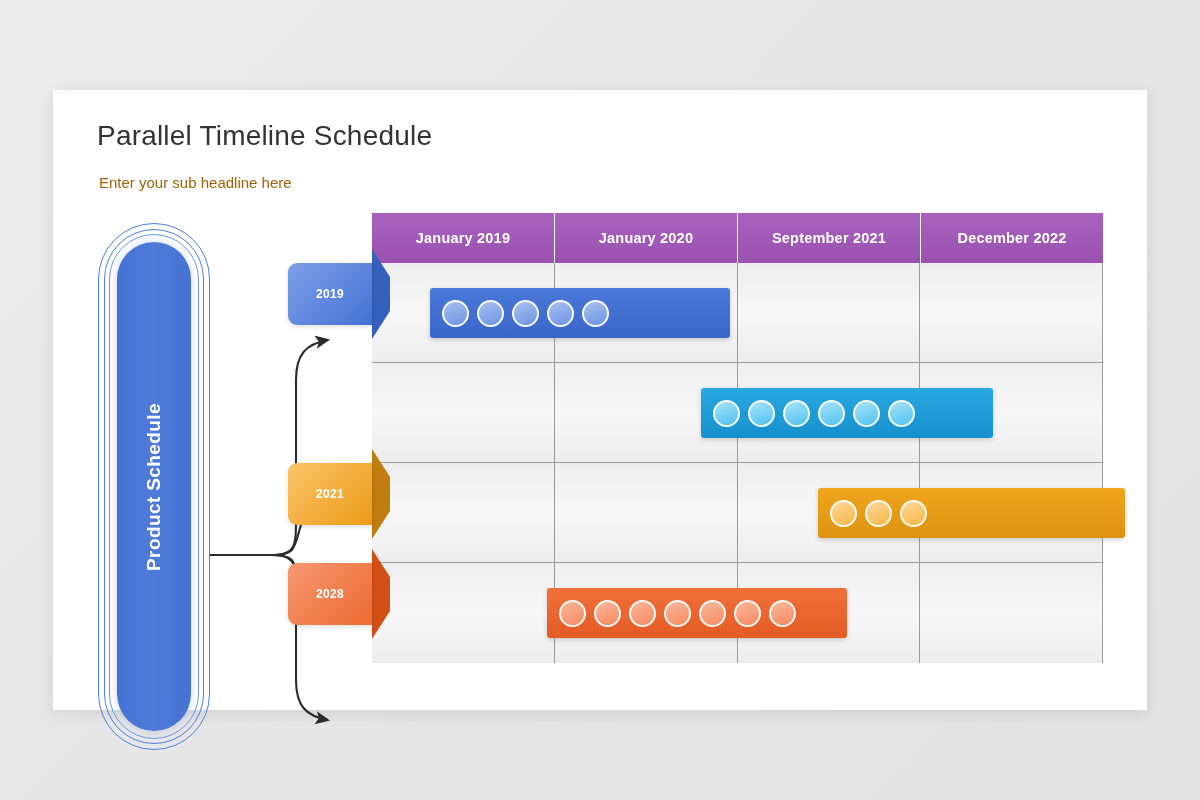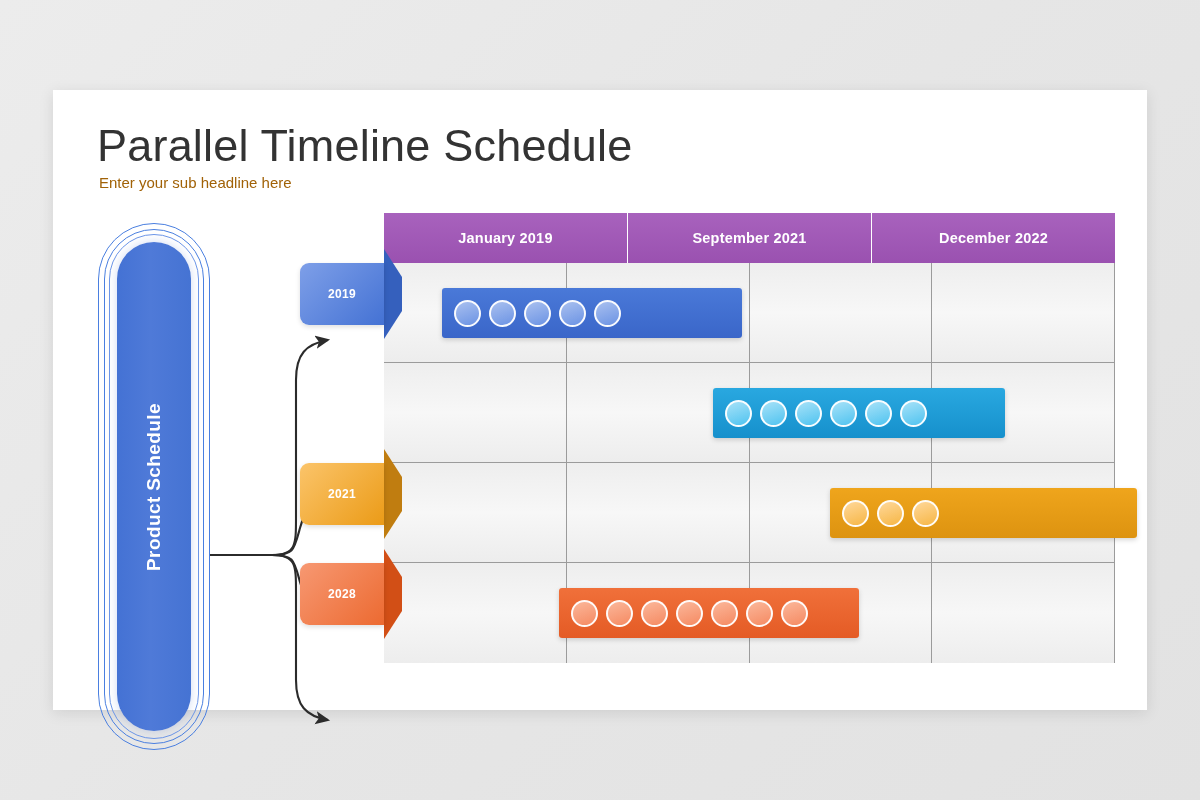--- a/index.html
+++ b/index.html
@@ -26,21 +26,21 @@
     height: 620px;
     background: #ffffff;
     box-shadow: 0 3px 14px rgba(0,0,0,0.10);
   }
 
   
   #title {
     position: absolute;
     left: 44px;
     top: 30px;
-    font-size: 45px;
+    font-size: 28px;
     font-weight: 400;
     color: #333333;
     letter-spacing: 0.2px;
     white-space: nowrap;
   }
   #subtitle {
     position: absolute;
     left: 46px;
     top: 84px;
     font-size: 15px;
@@ -97,21 +97,20 @@
     overflow: visible;
   }
 
   
   #grid {
     position: absolute;
     left: 319px;
     top: 123px;
     width: 731px;
     height: 537px;
-    margin-left: 12px;
   }
   #grid-header {
     position: absolute;
     left: 0; top: 0;
     width: 731px; height: 50px;
     display: flex;
   }
   .hcell {
     flex: 1 1 0;
     background: linear-gradient(180deg, #a862bd 0%, #9a51b0 100%);
@@ -250,20 +249,21 @@
 
     <path d="M62,295 C84,295 84,300 90,322 C96,344 106,354 120,358" stroke="#2b2b2b" stroke-width="2.1" marker-end="url(#ah)"></path>
 
     <path d="M62,295 C86,295 86,305 86,332 L86,420 C86,446 96,456 118,460" stroke="#2b2b2b" stroke-width="2.1" marker-end="url(#ah)"></path>
   </svg>
 
   <div id="grid">
 
     <div id="grid-header">
       <div class="hcell">January 2019</div>
+      <div class="hcell">January 2020</div>
       <div class="hcell">September 2021</div>
       <div class="hcell">December 2022</div>
     </div>
 
     <div id="grid-body">
 
       <div class="grow">
         <div class="gcell"></div>
         <div class="gcell"></div>
         <div class="gcell"></div>

